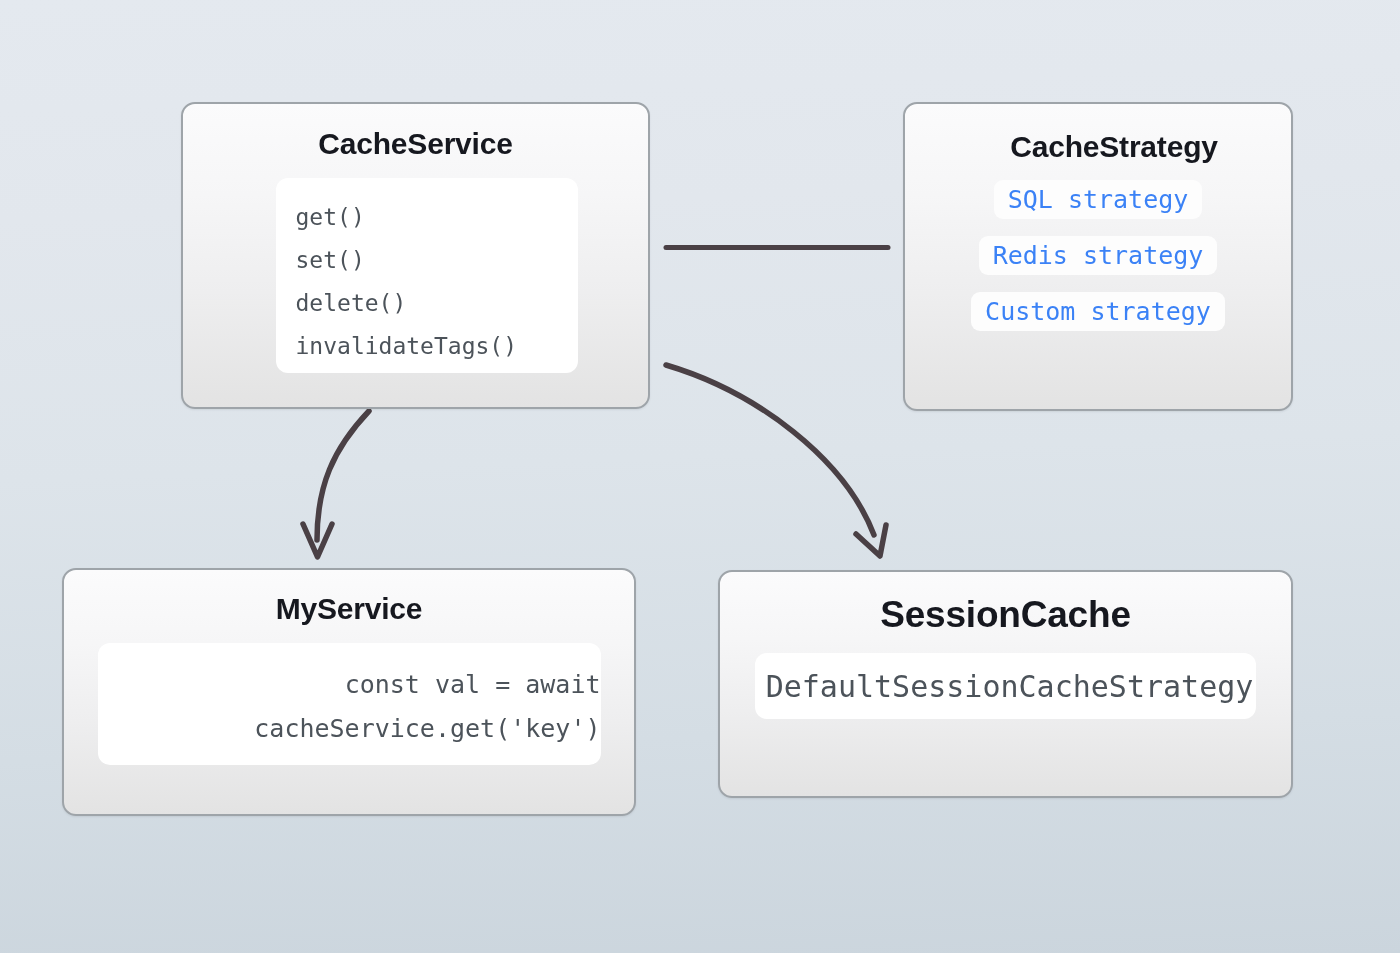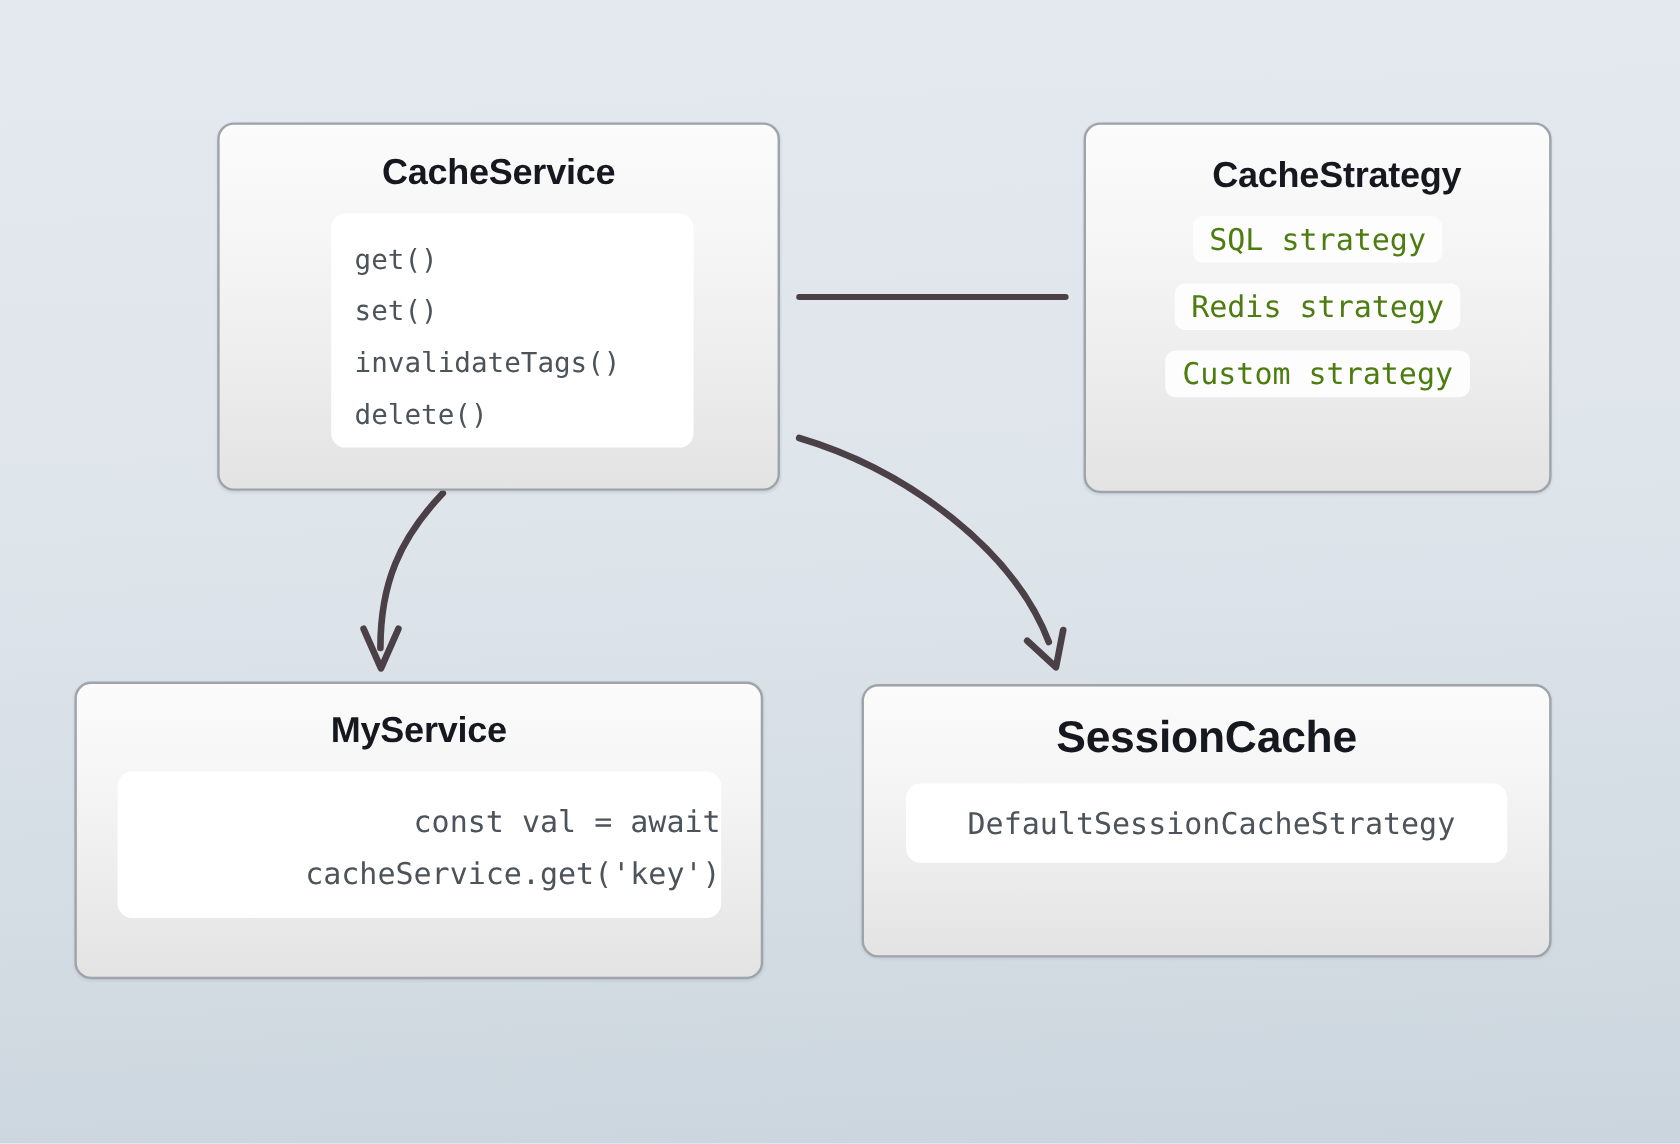--- a/index.html
+++ b/index.html
@@ -61,21 +61,21 @@
   }
 
   .code-line {
     white-space: pre;
   }
 
   .chip {
     background: #fdfdfd;
     border-radius: 9px;
     font-family: "DejaVu Sans Mono", monospace;
-    color: #4d7c0f;
+    color: #3b82f6;
     white-space: pre;
     display: inline-block;
   }
 
   
   #card-cacheservice {
     left: 181px;
     top: 102px;
     width: 469px;
     height: 307px;
@@ -153,21 +153,21 @@
   }
   #card-sessioncache .card-title {
     font-size: 37px;
     margin-top: 22px;
   }
   #card-sessioncache .code-panel {
     width: 501px;
     height: 66px;
     margin-top: 17px;
     padding: 0 0 0 8px;
-    font-size: 25px;
+    font-size: 30px;
     display: flex;
     align-items: center;
     justify-content: center;
     box-sizing: border-box;
     white-space: pre;
   }
 </style>
 </head>
 <body>
 
@@ -182,22 +182,22 @@
 
     <path d="M 666 365 C 757 392, 845 459, 874 535" fill="none" stroke="#4a4045" stroke-width="5.5" stroke-linecap="round"></path>
     <path d="M 856 534 L 880 556 L 886 525" fill="none" stroke="#4a4045" stroke-width="5.5" stroke-linecap="round" stroke-linejoin="round"></path>
   </svg>
 
   <div class="card" id="card-cacheservice">
     <div class="card-title">CacheService</div>
     <div class="code-panel">
       <div class="code-line">get()</div>
       <div class="code-line">set()</div>
+      <div class="code-line">delete()</div>
       <div class="code-line">invalidateTags()</div>
-      <div class="code-line">delete()</div>
     </div>
   </div>
 
   <div class="card" id="card-cachestrategy">
     <div class="card-title">CacheStrategy</div>
     <div class="chips">
       <span class="chip">SQL strategy</span>
       <span class="chip">Redis strategy</span>
       <span class="chip">Custom strategy</span>
     </div>

